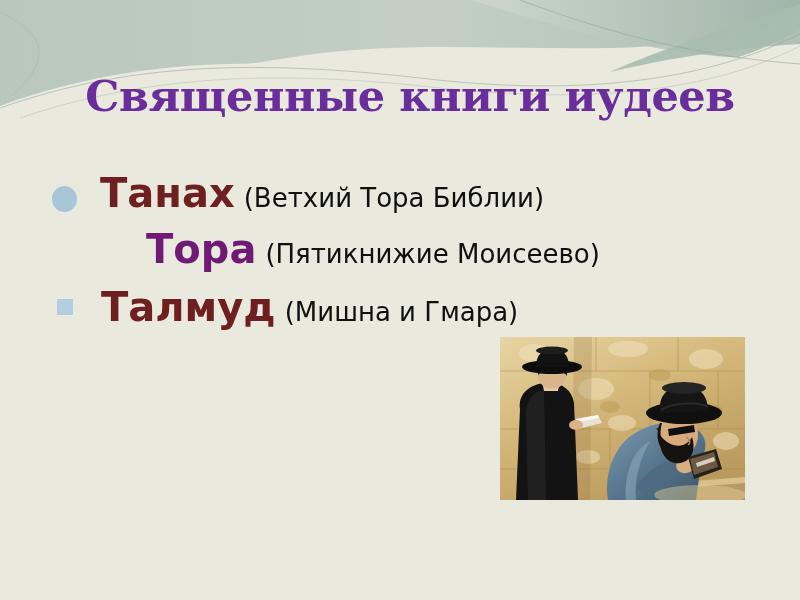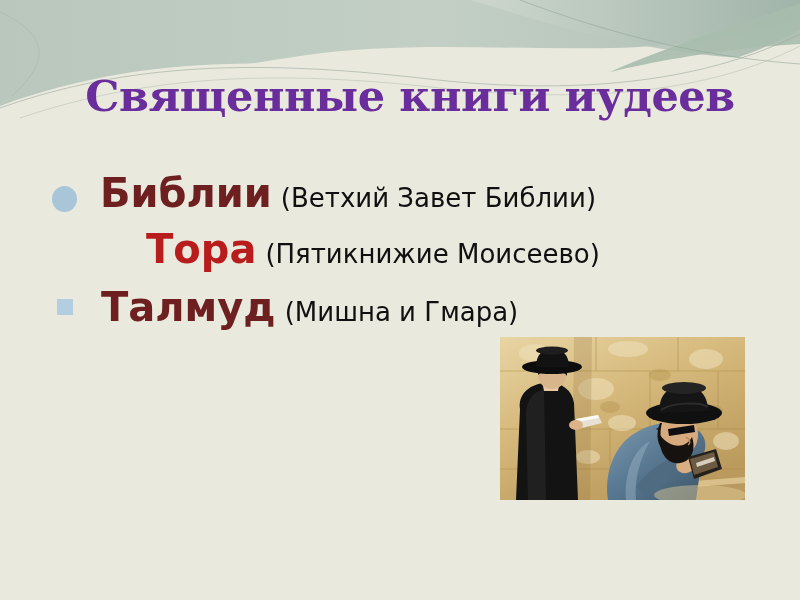--- a/index.html
+++ b/index.html
@@ -103,21 +103,21 @@
   }
 
   .kw {
     font-family: "DejaVu Sans", "Liberation Sans", sans-serif;
     font-weight: bold;
     font-size: 40px;
     letter-spacing: 0px;
     vertical-align: baseline;
   }
   .kw-maroon { color: #6e2020; }
-  .kw-green  { color: #b91c1c; }
+  .kw-green  { color: #701a75; }
 
   .paren {
     font-family: "DejaVu Sans", "Liberation Sans", sans-serif;
     font-weight: normal;
     font-size: 26px;
     color: #101010;
     margin-left: 9px;
     vertical-align: baseline;
   }
   .paren-indent { }
@@ -167,21 +167,21 @@
       <path d="M0,12 C60,40 40,70 12,96" fill="none" stroke="#9fb0a4" stroke-width="0.7" opacity="0.55"></path>
     </svg>
   </div>
 
   <div id="title">Священные книги иудеев</div>
 
   <div id="body-block">
 
     <div class="line" id="line-tanakh">
       <span class="bullet-circle"></span>
-      <span class="kw kw-maroon">Библии</span><span class="paren">(Ветхий Завет Библии)</span>
+      <span class="kw kw-maroon">Танах</span><span class="paren">(Ветхий Тора Библии)</span>
     </div>
 
     <div class="line" id="line-torah">
       <span class="kw kw-green">Тора</span><span class="paren paren-indent">(Пятикнижие Моисеево)</span>
     </div>
 
     <div class="line" id="line-talmud">
       <span class="bullet-square"></span>
       <span class="kw kw-maroon">Талмуд</span><span class="paren">(Мишна и Гмара)</span>
     </div>

